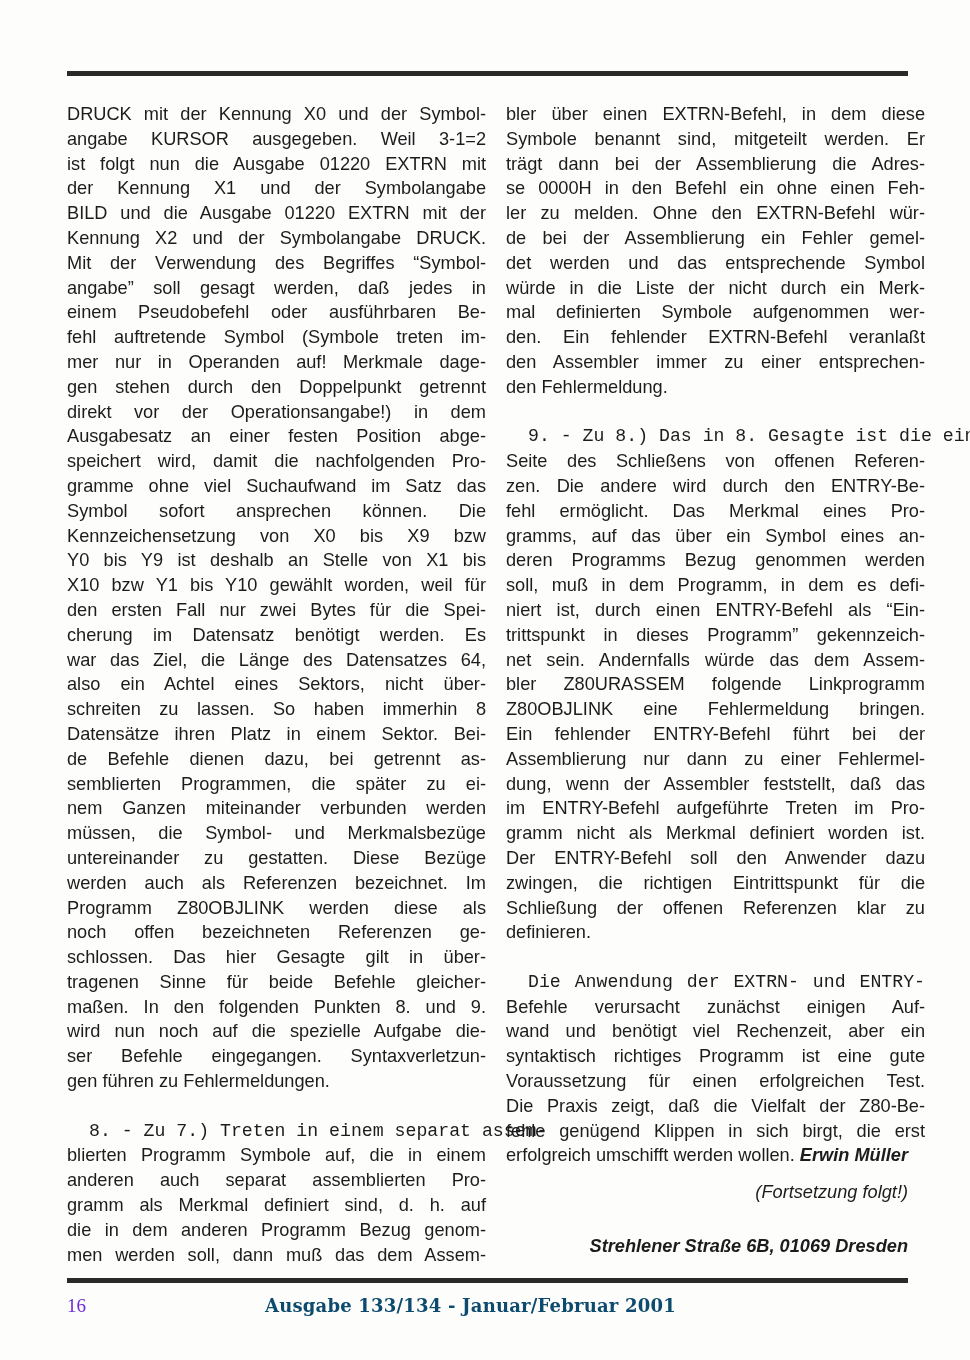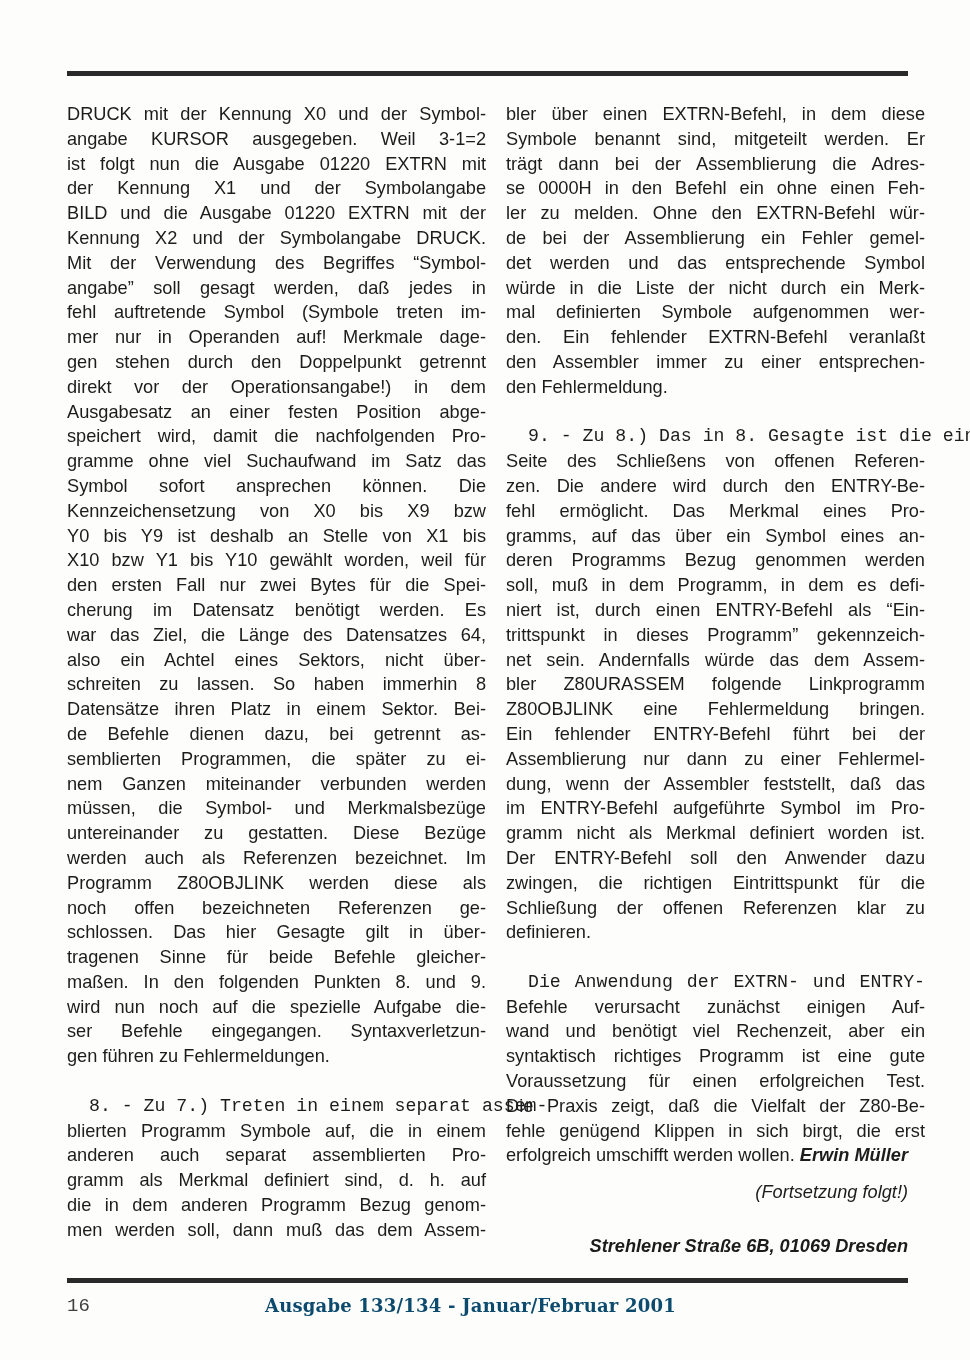--- a/index.html
+++ b/index.html
@@ -64,21 +64,21 @@
     .sign.cont { top: 1173px; margin-top: 7px; }
     .sign.author { top: 1143px; font-weight: bold; }
     .sign.address { top: 1234px; font-weight: bold; }
     .footer {
       position: absolute;
       top: 1294px;
       font-size: 19px;
       line-height: 24px;
       white-space: nowrap;
     }
-    .footer.page { left: 67px; font-family: Liberation Mono, monospace; color: #404040; }
+    .footer.page { left: 67px; font-family: Liberation Serif, serif; color: #6d28d9; }
     .footer.issue {
       left: 265px;
       font-family: "DejaVu Serif", serif;
       font-weight: bold;
       font-size: 18px;
       color: #0c4a6e;
       letter-spacing: 0.2px;
     }
   </style>
 </head>
@@ -89,20 +89,21 @@
 <div class="col left">
   <div id="lp0">
       <span class="line">DRUCK mit der Kennung X0 und der Symbol-</span>
       <span class="line">angabe KURSOR ausgegeben. Weil 3-1=2</span>
       <span class="line">ist folgt nun die Ausgabe 01220 EXTRN mit</span>
       <span class="line">der Kennung X1 und der Symbolangabe</span>
       <span class="line">BILD und die Ausgabe 01220 EXTRN mit der</span>
       <span class="line">Kennung X2 und der Symbolangabe DRUCK.</span>
       <span class="line">Mit der Verwendung des Begriffes “Symbol-</span>
       <span class="line">angabe” soll gesagt werden, daß jedes in</span>
+      <span class="line">einem Pseudobefehl oder ausführbaren Be-</span>
       <span class="line">fehl auftretende Symbol (Symbole treten im-</span>
       <span class="line">mer nur in Operanden auf! Merkmale dage-</span>
       <span class="line">gen stehen durch den Doppelpunkt getrennt</span>
       <span class="line">direkt vor der Operationsangabe!) in dem</span>
       <span class="line">Ausgabesatz an einer festen Position abge-</span>
       <span class="line">speichert wird, damit die nachfolgenden Pro-</span>
       <span class="line">gramme ohne viel Suchaufwand im Satz das</span>
       <span class="line">Symbol sofort ansprechen können. Die</span>
       <span class="line">Kennzeichensetzung von X0 bis X9 bzw</span>
       <span class="line">Y0 bis Y9 ist deshalb an Stelle von X1 bis</span>
@@ -164,21 +165,21 @@
       <span class="line">deren Programms Bezug genommen werden</span>
       <span class="line">soll, muß in dem Programm, in dem es defi-</span>
       <span class="line">niert ist, durch einen ENTRY-Befehl als “Ein-</span>
       <span class="line">trittspunkt in dieses Programm” gekennzeich-</span>
       <span class="line">net sein. Andernfalls würde das dem Assem-</span>
       <span class="line">bler Z80URASSEM folgende Linkprogramm</span>
       <span class="line">Z80OBJLINK eine Fehlermeldung bringen.</span>
       <span class="line">Ein fehlender ENTRY-Befehl führt bei der</span>
       <span class="line">Assemblierung nur dann zu einer Fehlermel-</span>
       <span class="line">dung, wenn der Assembler feststellt, daß das</span>
-      <span class="line">im ENTRY-Befehl aufgeführte Symbol im Pro-</span>
+      <span class="line">im ENTRY-Befehl aufgeführte Treten im Pro-</span>
       <span class="line">gramm nicht als Merkmal definiert worden ist.</span>
       <span class="line">Der ENTRY-Befehl soll den Anwender dazu</span>
       <span class="line">zwingen, die richtigen Eintrittspunkt für die</span>
       <span class="line">Schließung der offenen Referenzen klar zu</span>
       <span class="line last">definieren.</span>
     </div>
   <span class="gap"></span>
   <div id="rp2">
       <span class="line indent">Die Anwendung der EXTRN- und ENTRY-</span>
       <span class="line">Befehle verursacht zunächst einigen Auf-</span>

